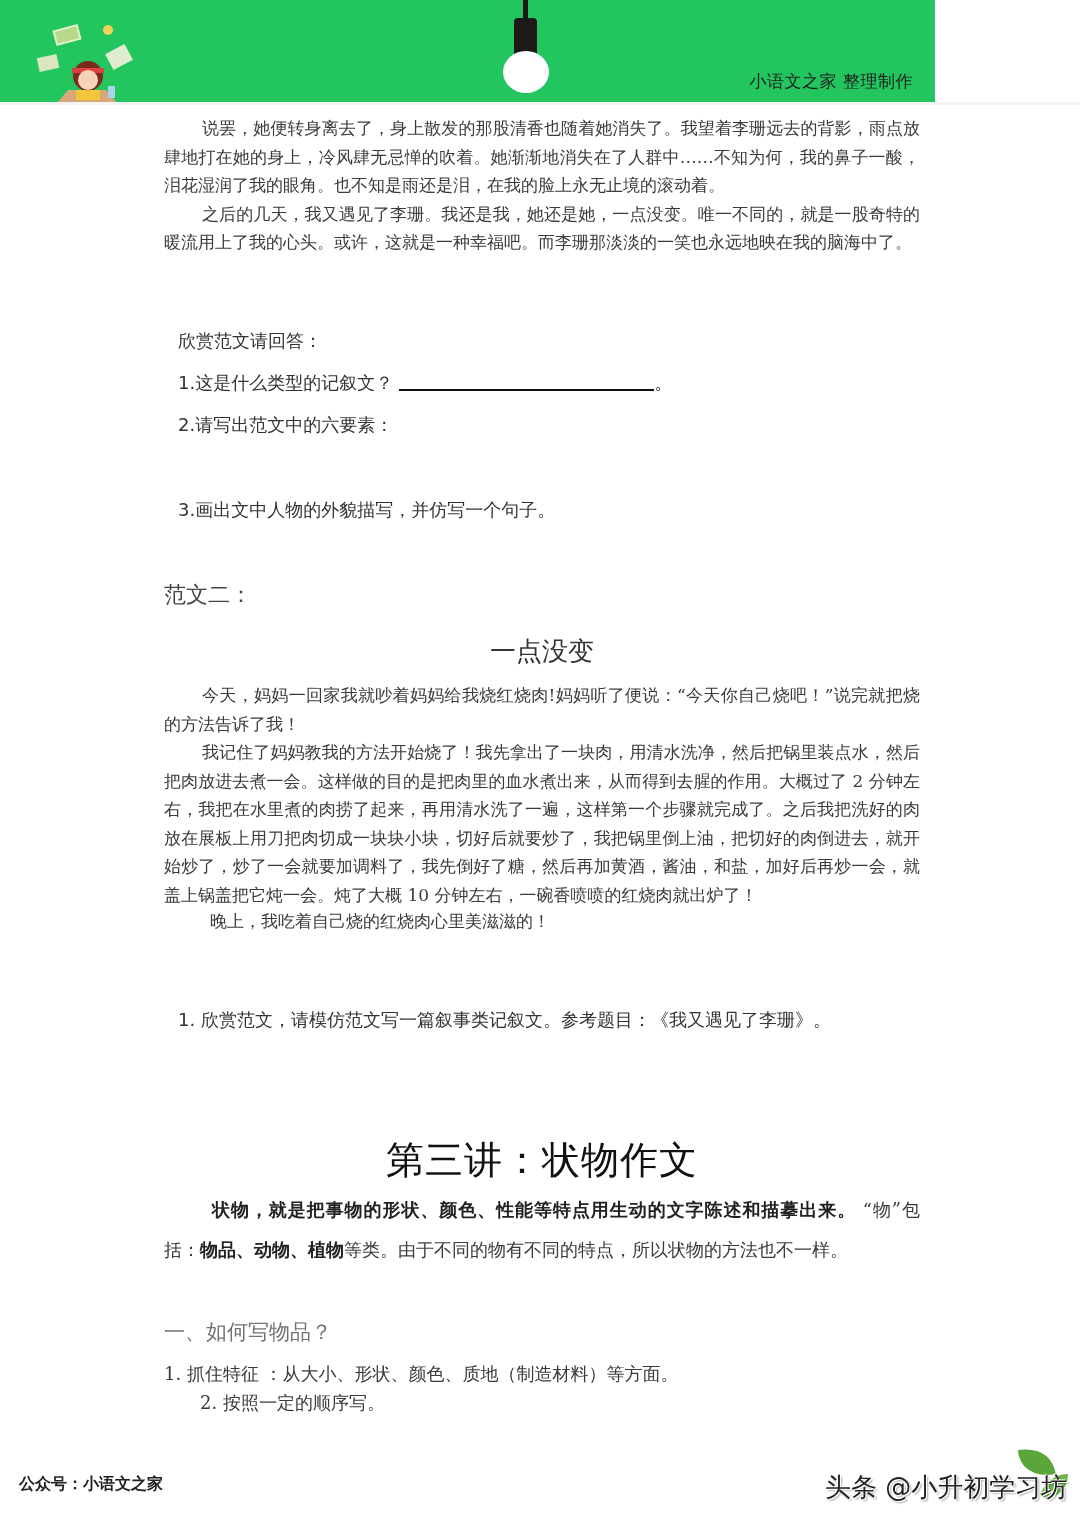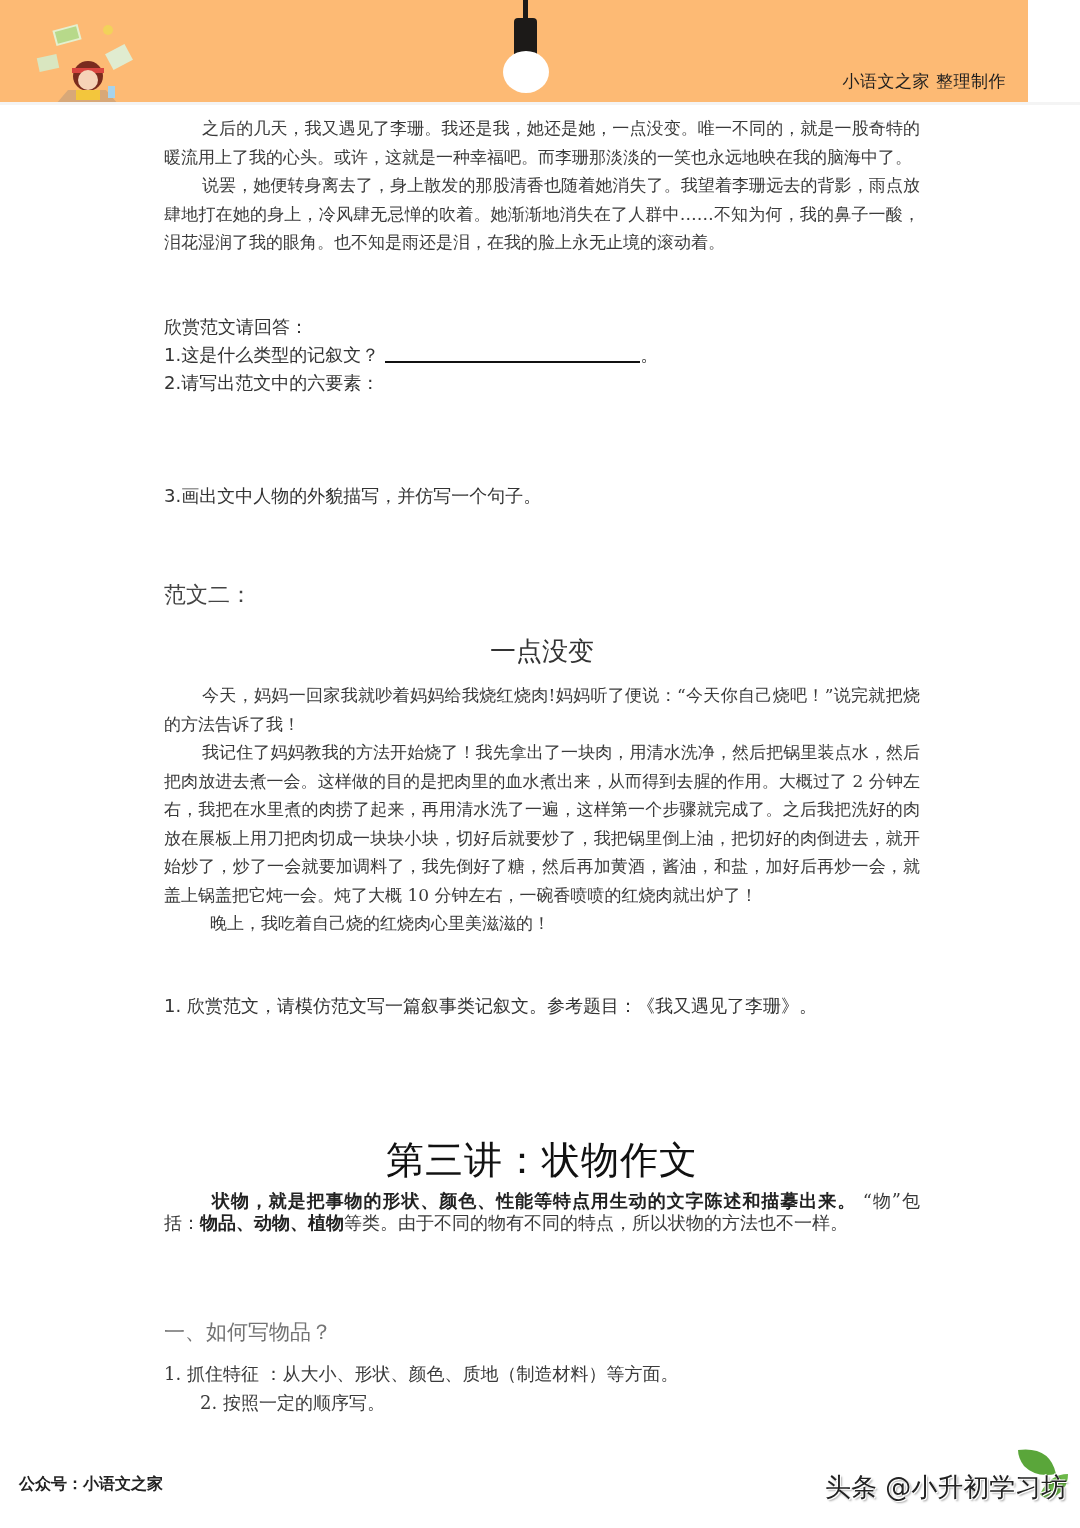--- a/index.html
+++ b/index.html
@@ -1,27 +1,27 @@
 <!DOCTYPE html>
 <html><head>
   <meta charset="utf-8">
   <style>
     html, body { margin: 0; padding: 0; background: #ffffff; }
     body { width: 1080px; height: 1528px; position: relative; overflow: hidden;
            font-family: "DejaVu Serif", "Liberation Serif", serif; color: #333; }
-    .header { position: absolute; left: 0; top: 0; width: 1028px; height: 102px; background: #fdba74; }
+    .header { position: absolute; left: 0; top: 0; width: 935px; height: 102px; background: #22c55e; }
     .header-bottom { position: absolute; left: 0; top: 102px; width: 1080px; height: 3px; background: #f4f4f4; }
     .brand { position: absolute; right: 22px; top: 70px; font-family: "DejaVu Sans", "Liberation Sans", sans-serif;
              font-size: 17px; color: #1e1e1e; letter-spacing: 0.5px; }
     .bulb { position: absolute; left: 496px; top: 0; width: 60px; height: 100px; }
     .illus { position: absolute; left: 28px; top: 18px; width: 115px; height: 86px; }
     .content { position: absolute; left: 164px; width: 756px; }
     .p { font-size: 17px; line-height: 28.5px; color: #3a3a3a; margin: 0; text-align: justify; }
     .indent { text-indent: 38px; }
-    .q { font-size: 18px; line-height: 28px; color: #333; margin: 0; font-family: "DejaVu Sans", "Liberation Sans", sans-serif; }
+    .q { font-size: 18px; line-height: 28px; color: #333; margin: 14px; font-family: "DejaVu Sans", "Liberation Sans", sans-serif; }
     .q .cjk { font-family: "DejaVu Serif", "Liberation Serif", serif; }
     .blank { display: inline-block; width: 255px; border-bottom: 2px solid #111; height: 18px; vertical-align: -2px; margin-left: 6px; }
     .section-label { font-size: 22px; color: #444; }
     .essay-title { font-size: 26px; color: #333; text-align: center; }
     .lecture-title { font-size: 38px; font-weight: normal; color: #111; text-align: center; font-family: "DejaVu Sans", "Liberation Sans", sans-serif; letter-spacing: 1px; }
     .bold { font-weight: bold; color: #222; }
     .h2 { font-size: 21px; color: #737373; }
     .footer-left { position: absolute; left: 19px; top: 1474px; font-size: 16px; font-weight: bold; color: #222;
                    font-family: "DejaVu Sans", "Liberation Sans", sans-serif; }
     .watermark { position: absolute; left: 825px; top: 1470px; font-size: 26px; color: #222;
@@ -48,22 +48,22 @@
   <svg class="bulb" viewBox="0 0 60 100">
     <rect x="27" y="0" width="5" height="22" fill="#1c1a18"></rect>
     <path d="M18 22 Q18 18 22 18 L37 18 Q41 18 41 22 L41 56 L18 56 Z" fill="#1c1a18"></path>
     <ellipse cx="30" cy="72" rx="23" ry="21" fill="#ffffff"></ellipse>
   </svg>
   <div class="brand">小语文之家  整理制作</div>
 </div>
 <div class="header-bottom"></div>
 
 <div class="content" style="top:114px;">
+  <p class="p indent">说罢，她便转身离去了，身上散发的那股清香也随着她消失了。我望着李珊远去的背影，雨点放肆地打在她的身上，冷风肆无忌惮的吹着。她渐渐地消失在了人群中……不知为何，我的鼻子一酸，泪花湿润了我的眼角。也不知是雨还是泪，在我的脸上永无止境的滚动着。</p>
   <p class="p indent">之后的几天，我又遇见了李珊。我还是我，她还是她，一点没变。唯一不同的，就是一股奇特的暖流用上了我的心头。或许，这就是一种幸福吧。而李珊那淡淡的一笑也永远地映在我的脑海中了。</p>
-  <p class="p indent">说罢，她便转身离去了，身上散发的那股清香也随着她消失了。我望着李珊远去的背影，雨点放肆地打在她的身上，冷风肆无忌惮的吹着。她渐渐地消失在了人群中……不知为何，我的鼻子一酸，泪花湿润了我的眼角。也不知是雨还是泪，在我的脸上永无止境的滚动着。</p>
 </div>
 
 <div class="content" style="top:313px;">
   <p class="q"><span class="cjk">欣赏范文请回答：</span></p>
   <p class="q">
     <span>1.</span><span class="cjk">这是什么类型的记叙文？</span><span class="blank"></span><span class="cjk">。</span>
   </p>
   <p class="q">
     <span>2.</span><span class="cjk">请写出范文中的六要素：</span>
   </p>
@@ -77,34 +77,34 @@
 
 <div class="content" style="top:580px;">
   <div class="section-label">范文二：</div>
 </div>
 <div class="content" style="top:634px;">
   <div class="essay-title">一点没变</div>
 </div>
 <div class="content" style="top:681px;">
   <p class="p indent">今天，妈妈一回家我就吵着妈妈给我烧红烧肉!妈妈听了便说：“今天你自己烧吧！”说完就把烧的方法告诉了我！</p>
   <p class="p indent">我记住了妈妈教我的方法开始烧了！我先拿出了一块肉，用清水洗净，然后把锅里装点水，然后把肉放进去煮一会。这样做的目的是把肉里的血水煮出来，从而得到去腥的作用。大概过了 2 分钟左右，我把在水里煮的肉捞了起来，再用清水洗了一遍，这样第一个步骤就完成了。之后我把洗好的肉放在展板上用刀把肉切成一块块小块，切好后就要炒了，我把锅里倒上油，把切好的肉倒进去，就开始炒了，炒了一会就要加调料了，我先倒好了糖，然后再加黄酒，酱油，和盐，加好后再炒一会，就盖上锅盖把它炖一会。炖了大概 10 分钟左右，一碗香喷喷的红烧肉就出炉了！</p>
-  <p class="p indent" style="text-indent:46px;">晚上，我吃着自己烧的红烧肉心里美滋滋的！</p>
+  <p class="p indent" style="text-indent:46px;font-family:Liberation Mono, monospace;">晚上，我吃着自己烧的红烧肉心里美滋滋的！</p>
 </div>
 
 <div class="content" style="top:992px;">
   <p class="q">
     <span>1.</span> <span class="cjk">欣赏范文，请模仿范文写一篇叙事类记叙文。参考题目：《我又遇见了李珊》。</span>
   </p>
 </div>
 
 <div class="content" style="top:1135px;">
   <div class="lecture-title">第三讲：状物作文</div>
 </div>
 <div class="content" style="top:1190px;">
-  <p class="p indent" style="font-size:18px;line-height:22px;text-indent:48px;"><span class="bold">状物，就是把事物的形状、颜色、性能等特点用生动的文字陈述和描摹出来。</span> <span>“物”包括：</span><span class="bold">物品、动物、植物</span><span>等类。由于不同的物有不同的特点，所以状物的方法也不一样。</span></p>
+  <p class="p indent" style="font-size:18px;line-height:40px;text-indent:48px;"><span class="bold">状物，就是把事物的形状、颜色、性能等特点用生动的文字陈述和描摹出来。</span> <span>“物”包括：</span><span class="bold">物品、动物、植物</span><span>等类。由于不同的物有不同的特点，所以状物的方法也不一样。</span></p>
 </div>
 
 <div class="content" style="top:1318px;">
   <div class="h2">一、如何写物品？</div>
 </div>
 <div class="content" style="top:1360px;">
   <p class="p" style="font-size:18px;">1. 抓住特征 ：从大小、形状、颜色、质地（制造材料）等方面。</p>
   <p class="p" style="font-size:18px;margin-left:36px;">2. 按照一定的顺序写。</p>
 </div>
 

